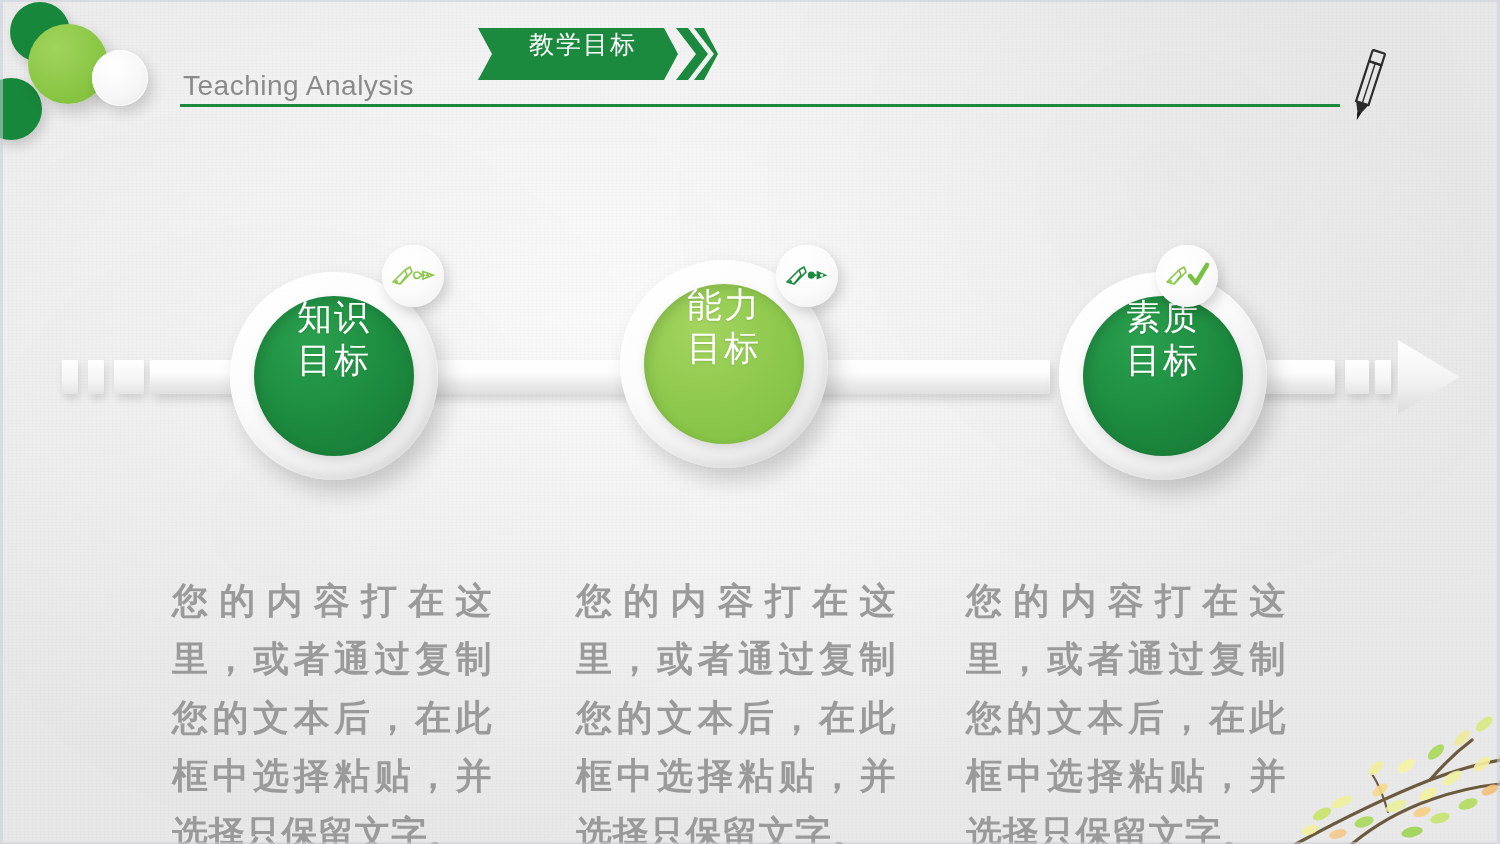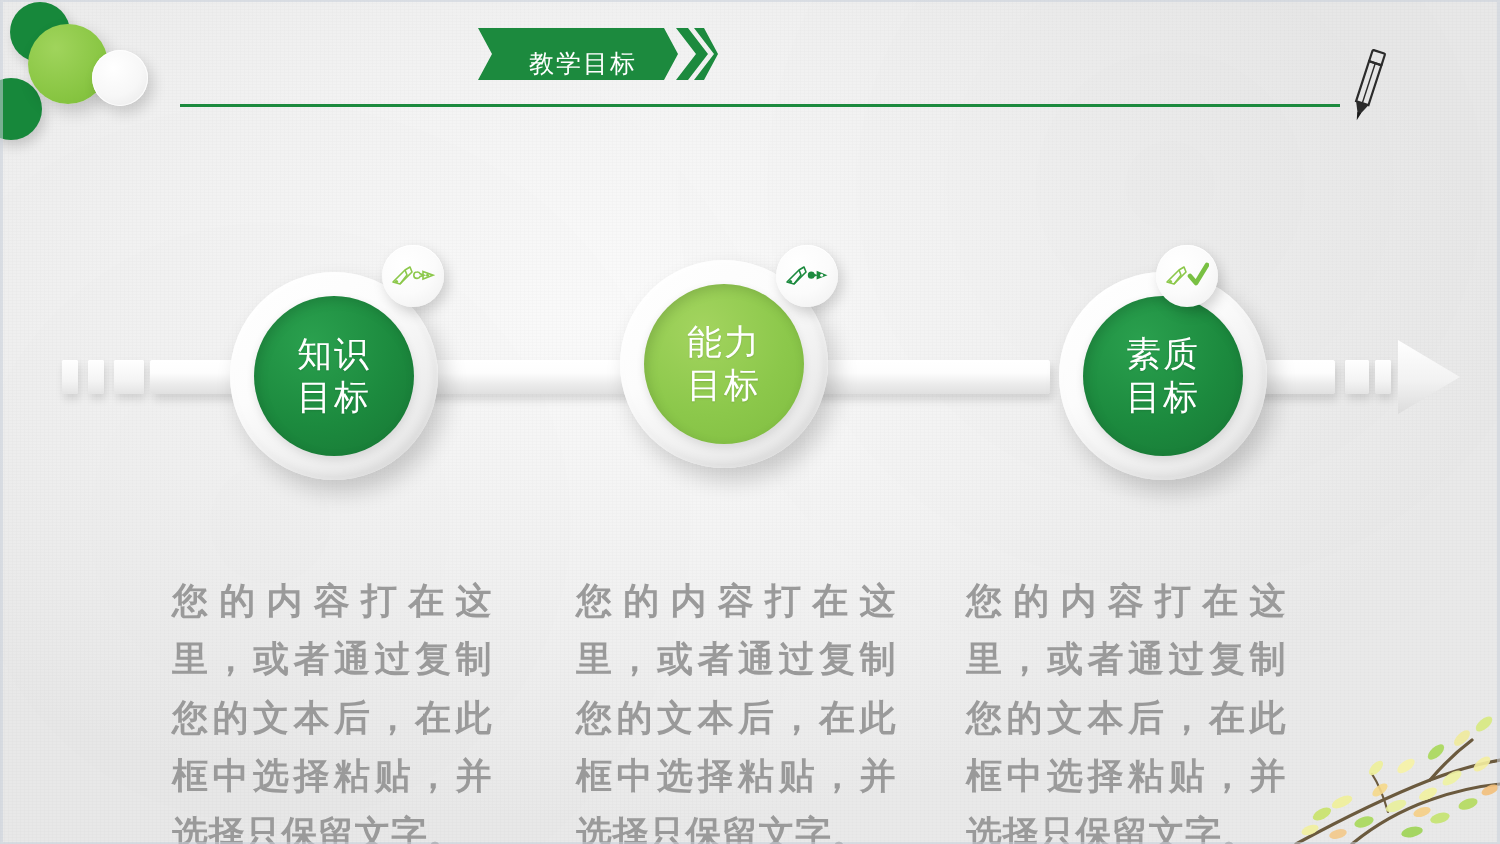--- a/index.html
+++ b/index.html
@@ -60,21 +60,21 @@
   .hdr-rule {
     position:absolute; left:180px; top:104px; width:1160px; height:3px;
     background:#1c8a3e;
   }
 
   
   .ribbon-wrap { position:absolute; left:478px; top:28px; height:52px; }
   .ribbon {
     position:relative; height:52px; width:200px; background:#1c8a3e;
     clip-path:polygon(0 0, 186px 0, 200px 50%, 186px 100%, 0 100%, 14px 50%);
-    display:flex; align-items:flex-end; justify-content:center;
+    display:flex; align-items:flex-start; justify-content:center;
   }
   .ribbon-label {
     color:#ffffff; font-size:25px; letter-spacing:2px; white-space:nowrap;
     padding-left:10px;
   }
   .ribbon-chev {
     position:absolute; left:196px; top:0; width:46px; height:52px;
   }
 
   
@@ -106,21 +106,21 @@
     background:
       linear-gradient(145deg,#ffffff 0%,#fcfcfc 40%,#ededed 72%,#e2e2e2 100%);
     box-shadow:
       8px 12px 22px rgba(0,0,0,.18),
       inset 2px 3px 6px rgba(255,255,255,.95),
       inset -3px -4px 10px rgba(0,0,0,.07);
   }
   .goal-inner {
     position:absolute; left:24px; top:24px; width:160px; height:160px;
     border-radius:50%;
-    display:flex; flex-direction:column; align-items:center; justify-content:center;
+    display:flex; flex-direction:column; align-items:center; justify-content:flex-start;
     box-shadow:inset 3px 4px 12px rgba(0,0,0,.13), 0 3px 9px rgba(0,0,0,.10);
   }
   .goal-inner.dark {
     background:radial-gradient(circle at 36% 28%, #2aa04e 0%, #1c8a3e 55%, #177634 100%);
   }
   .goal-inner.light {
     background:radial-gradient(circle at 36% 28%, #a3d45f 0%, #8cc84b 55%, #7fbd40 100%);
   }
   .goal-line {
     color:#ffffff; font-size:35px; line-height:1.22; letter-spacing:2px;
@@ -148,20 +148,21 @@
 </head>
 <body>
 
 <div class="slide">
 
   <div class="deco-circ" id="c-dark-top"></div>
   <div class="deco-circ" id="c-dark-left"></div>
   <div class="deco-circ" id="c-light-main"></div>
   <div class="deco-circ" id="c-white-ov"></div>
 
+  <div class="hdr-title-en">Teaching Analysis</div>
   <div class="hdr-rule"></div>
 
   <div class="ribbon-wrap">
     <div class="ribbon">
       <span class="ribbon-label">教学目标</span>
     </div>
     <svg class="ribbon-chev" viewBox="0 0 46 52">
       <polygon points="2,0 22,26 2,52 14,52 34,26 14,0" fill="#1c8a3e"></polygon>
       <polygon points="22,0 42,26 22,52 30,52 46,26 30,0" fill="#1c8a3e" opacity="0"></polygon>
       <polygon points="20,0 40,26 20,52 30,52 44,26 30,0" fill="#1c8a3e"></polygon>

